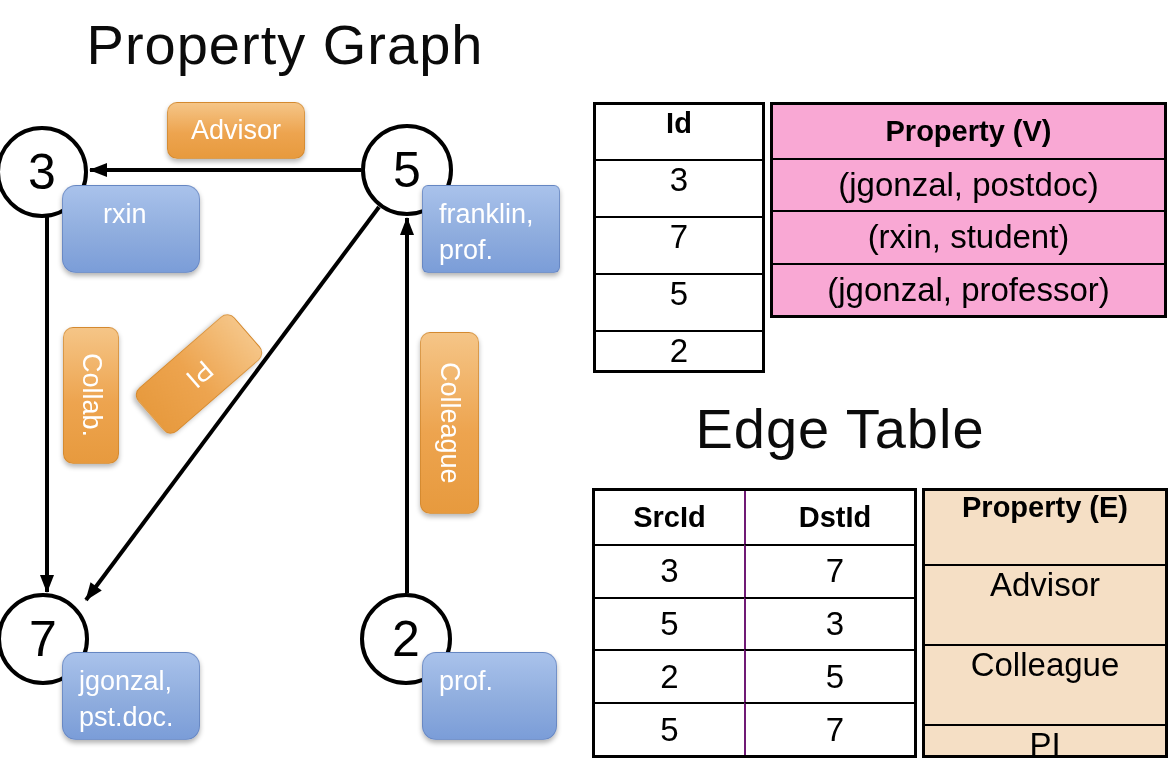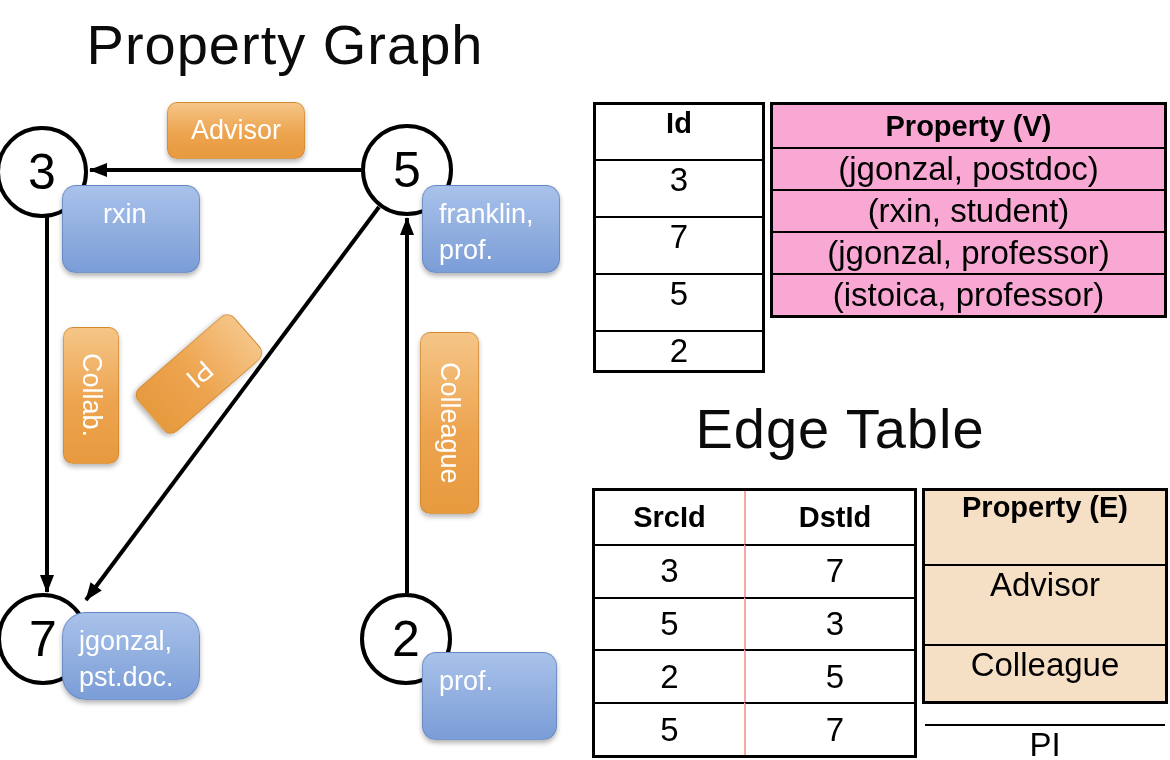--- a/index.html
+++ b/index.html
@@ -39,41 +39,41 @@
   #lbl-pi{left:170px;top:310px;width:56px;height:126px;writing-mode:vertical-rl;
           transform:rotate(49deg);}
 
   .prop-box{position:absolute;z-index:4;border-radius:14px;box-sizing:border-box;
       background:linear-gradient(180deg,#a9c2eb 0%,#8fadde 55%,#7b9dd8 100%);
       border:1px solid rgba(86,118,180,.6);
       box-shadow:0 3px 5px rgba(0,0,0,.3);
       color:#fff;font-size:27px;line-height:1.35;
       padding:10px 0 0 16px;}
   #pb3{left:62px;top:185px;width:138px;height:88px;padding-left:40px;}
-  #pb5{left:422px;top:185px;width:138px;height:88px;}
-  #pb7{left:62px;top:612px;width:138px;height:88px;border-radius:24px;}
+  #pb5{left:422px;top:185px;width:138px;height:88px;border-radius:6px;}
+  #pb7{left:62px;top:652px;width:138px;height:88px;}
   #pb2{left:422px;top:652px;width:135px;height:88px;}
 
   
   .tcol{position:absolute;box-sizing:border-box;border:3px solid #000;
         display:grid;grid-auto-rows:1fr;}
   .cell{display:flex;align-items:center;justify-content:center;
         font-size:33px;border-top:2px solid #000;white-space:nowrap;}
   .cell:first-child{border-top:none;}
   .cell.hdr{font-size:29px;font-weight:bold;}
 
   #vt-id  {left:593px;top:102px;width:172px;height:271px;background:#fff;gap:17px;}
   #vt-prop{left:770px;top:102px;width:397px;height:216px;background:#f9a8d4;}
 
   #et-ids {left:592px;top:488px;width:325px;height:270px;background:#fff;
            grid-template-columns:149px 1fr;}
   #et-ids .cell{border-top:none;}
   #et-ids .cell.rline{border-top:2px solid #000;}
-  #et-ids .cell.dst{border-left:2px solid #fca5a5;padding-left:10px;}
-  #et-prop{left:922px;top:488px;width:246px;height:216px;background:#f5dfc5;gap:40px;}
+  #et-ids .cell.dst{border-left:2px solid #701a75;padding-left:10px;}
+  #et-prop{left:922px;top:488px;width:246px;height:270px;background:#f5dfc5;gap:40px;}
 </style>
 </head>
 <body>
 
 <div id="app">
 
   <div id="diagram">
     <div id="title-graph" class="big-title">Property Graph</div>
 
     <svg id="edges-svg" width="585" height="760" aria-hidden="true">
@@ -120,21 +120,20 @@
     <div class="cell">3</div>
     <div class="cell">7</div>
     <div class="cell">5</div>
     <div class="cell">2</div>
   </div>
   <div id="vt-prop" class="tcol">
     <div class="cell hdr">Property (V)</div>
     <div class="cell">(jgonzal, postdoc)</div>
     <div class="cell">(rxin, student)</div>
     <div class="cell">(jgonzal, professor)</div>
-    <div class="cell">(istoica, professor)</div>
   </div>
 
   <div id="title-edge" class="big-title">Edge Table</div>
 
   <div id="et-ids" class="tcol">
     <div class="cell hdr src">SrcId</div>
     <div class="cell hdr dst">DstId</div>
 
     <div class="cell rline src">3</div>
     <div class="cell rline dst">7</div>

